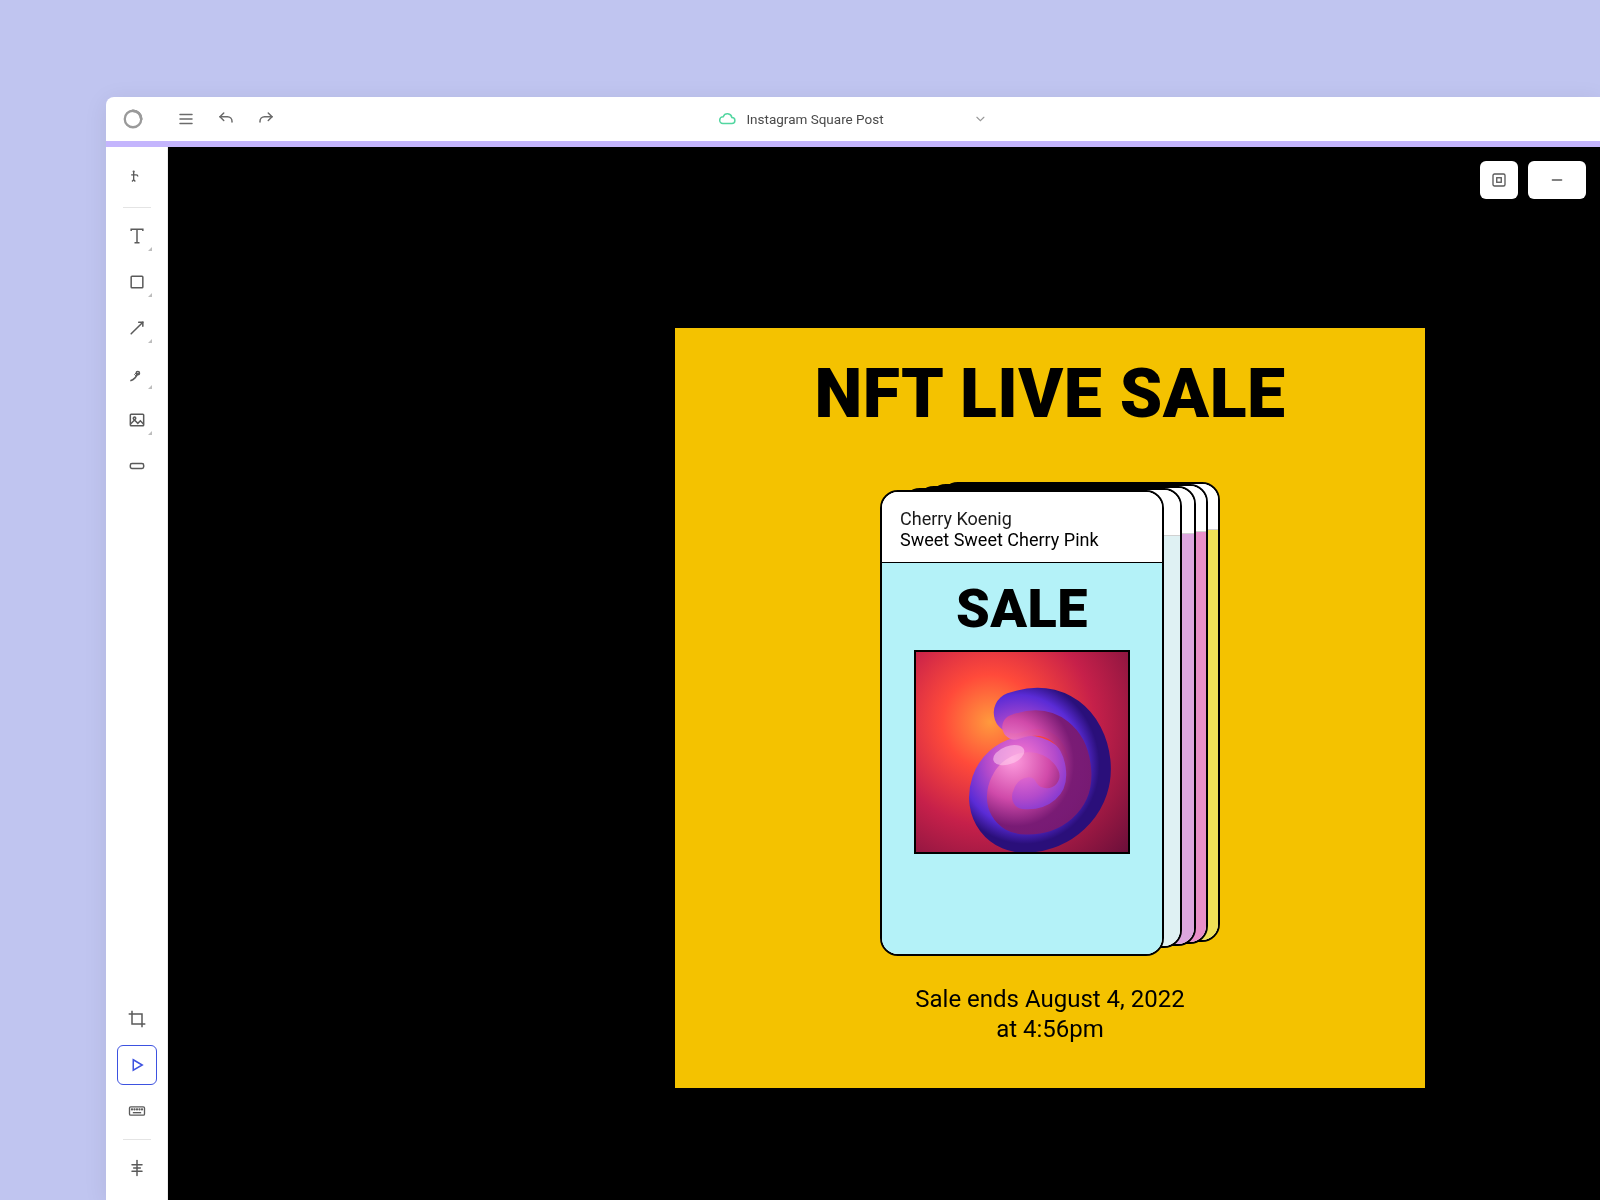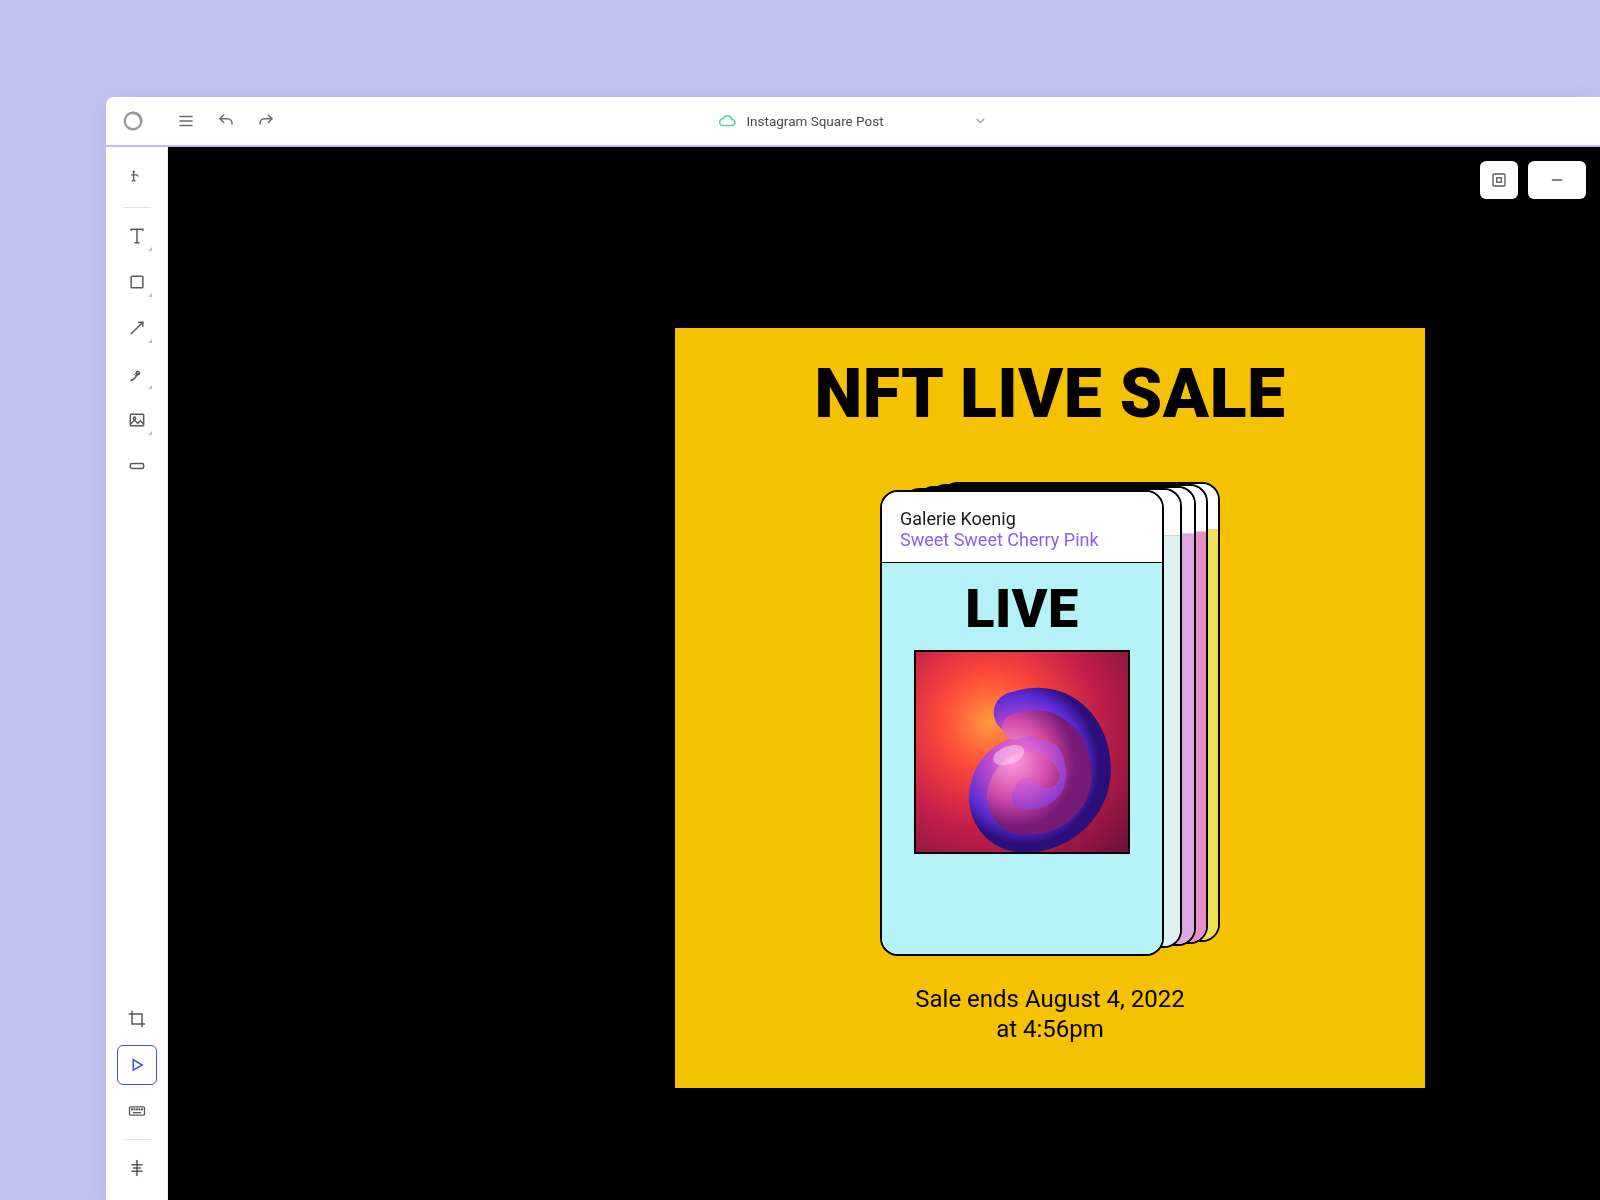--- a/index.html
+++ b/index.html
@@ -22,21 +22,21 @@
       border-radius: 8px 0 0 0;
       overflow: hidden;
       display: flex;
       flex-direction: column;
       box-shadow: 0 4px 24px rgba(0,0,0,0.08);
     }
     
     
     .top-bar {
       height: 50px;
-      border-bottom: 2px solid #c4b5fd;
+      border-bottom: 6px solid #c4b5fd;
       display: flex;
       align-items: center;
       padding: 0 14px;
       gap: 12px;
       flex: 0 0 auto;
     }
     .logo {
       width: 26px; height: 26px;
       display: flex; align-items: center; justify-content: center;
       color: #9a9a9a;
@@ -179,21 +179,21 @@
       overflow: hidden;
       display: flex;
       flex-direction: column;
     }
     .card-header {
       padding: 16px 18px 12px 18px;
       border-bottom: 1.5px solid #000;
       background: #fff;
     }
     .card-gallery { font-size: 18px; color: #1a1a1a; }
-    .card-title { font-size: 18px; color: #8b5cf6; }
+    .card-title { font-size: 18px; color: #000000; }
     .card-body {
       flex: 1;
       background: #b4f2f8;
       display: flex;
       flex-direction: column;
       align-items: center;
       padding: 8px 16px 20px 16px;
     }
     .sold {
       font-size: 54px;
@@ -397,25 +397,25 @@
                 <div class="cap"></div>
                 <div class="body"></div>
               </div>
             <div class="stack-card sc-2">
                 <div class="cap"></div>
                 <div class="body"></div>
               </div>
 
             <div class="front-card">
               <div class="card-header">
-                <div class="card-gallery">Galerie Koenig</div>
+                <div class="card-gallery">Cherry Koenig</div>
                 <div class="card-title">Sweet Sweet Cherry Pink</div>
               </div>
               <div class="card-body">
-                <div class="sold">LIVE</div>
+                <div class="sold">SALE</div>
                 <div class="art">
                   <div class="swirl">
                     <svg viewBox="0 0 200 200">
                       <defs>
                         <radialGradient id="g1" cx="40%" cy="40%" r="70%">
                           <stop offset="0%" stop-color="#ff7ad1"></stop>
                           <stop offset="45%" stop-color="#b34acb"></stop>
                           <stop offset="80%" stop-color="#5a2bd6"></stop>
                           <stop offset="100%" stop-color="#2a0f7a"></stop>
                         </radialGradient>

